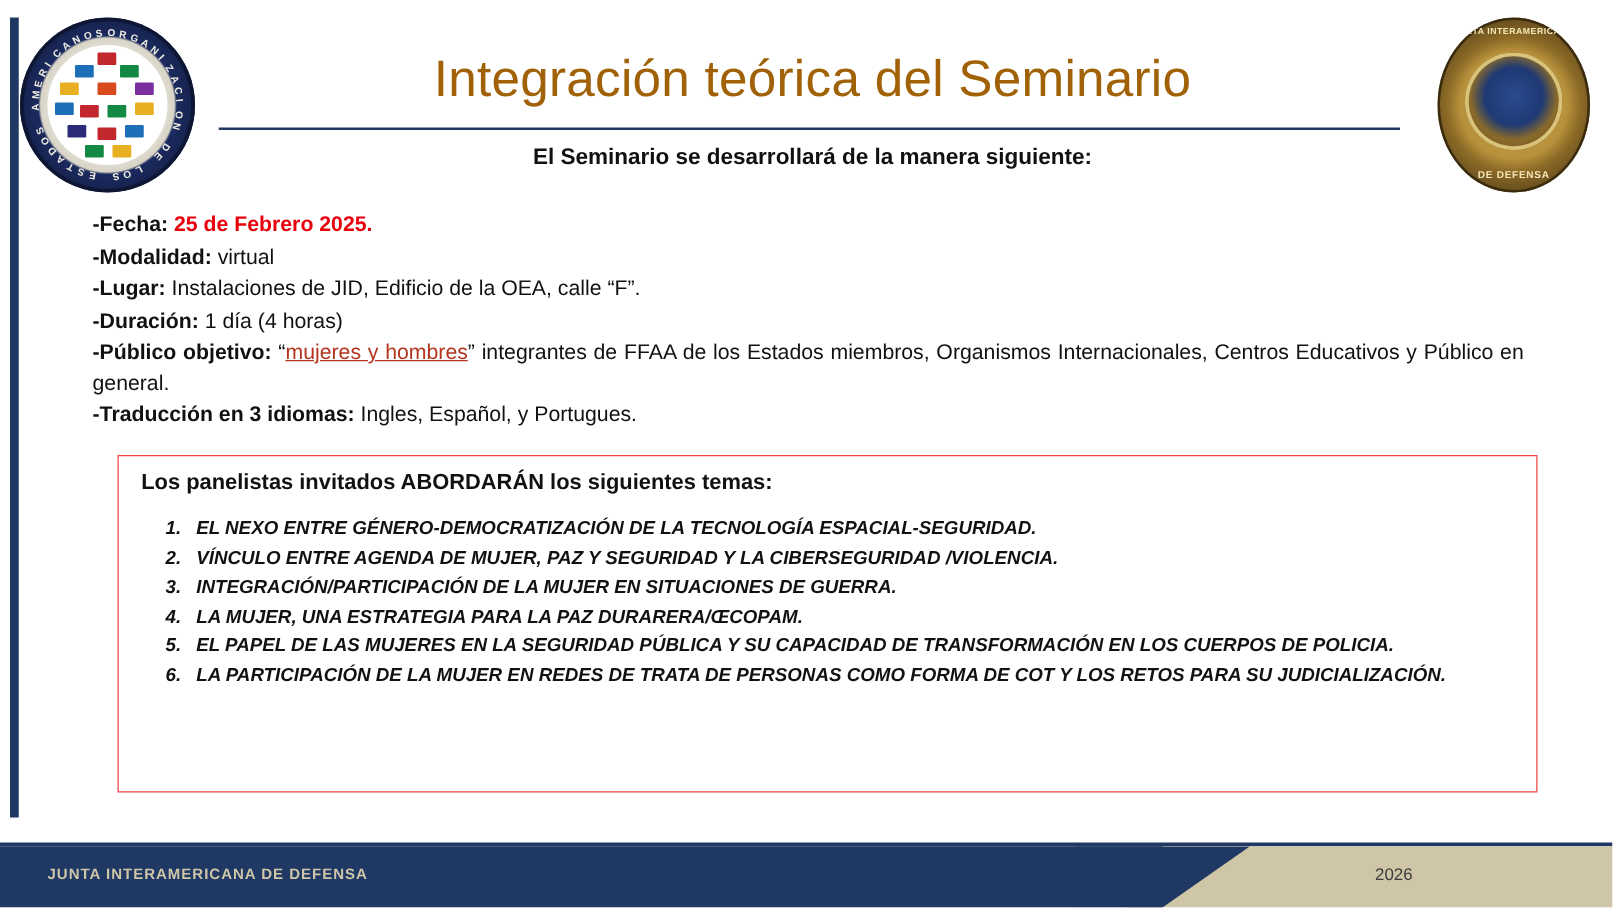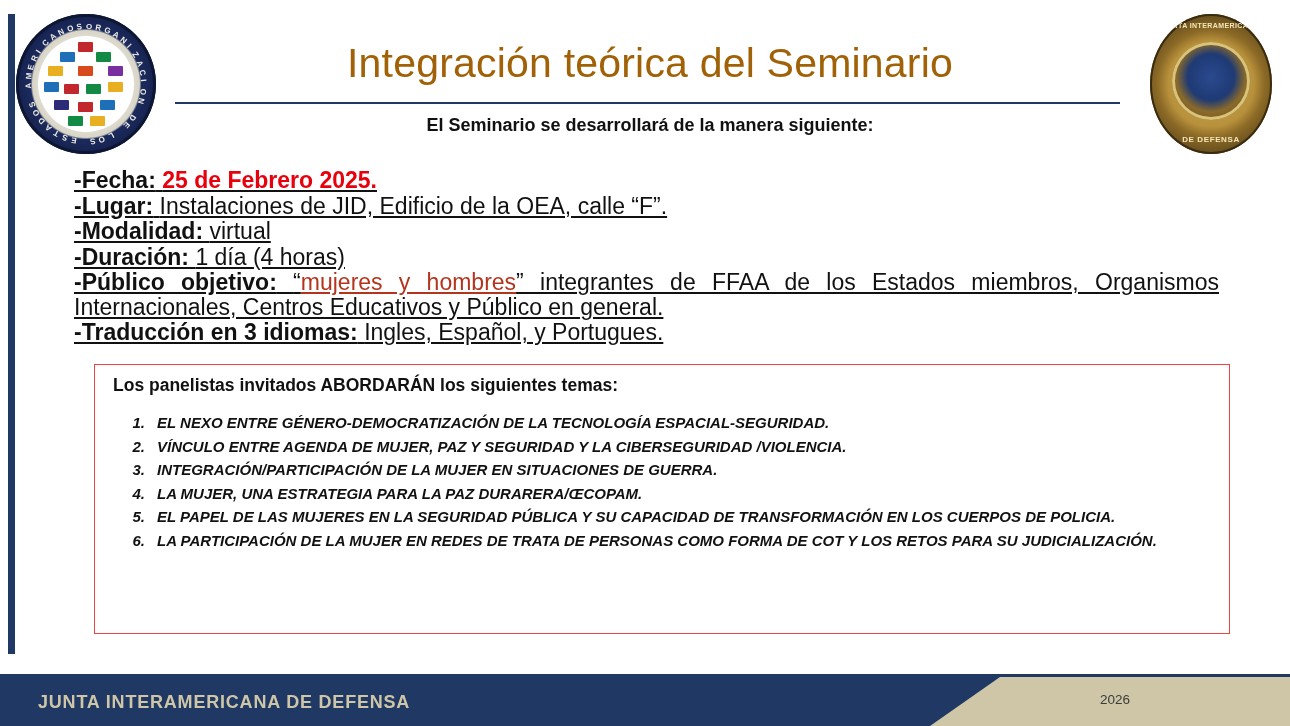--- a/index.html
+++ b/index.html
@@ -153,24 +153,23 @@
     font-size: 18px;
     font-weight: bold;
     color: #111111;
   }
   
   .bullets {
     position: absolute;
     left: 74px;
     top: 168px;
     width: 1145px;
-    font-size: 23px;
+    font-size: 17px;
     line-height: 24.5px;
     color: #111111;
-    text-decoration: underline;
   }
   .bullets .row {
     margin-bottom: 1px;
   }
   .b-label {
     font-weight: bold;
   }
   .red {
     color: #e8000d;
     font-weight: bold;
@@ -266,21 +265,21 @@
     top: 3px;
     width: 140px;
     height: 49px;
     background: #1f3864;
     clip-path: polygon(0 0, 100% 0, 50% 100%, 0% 100%);
   }
   .footer-text-left {
     position: absolute;
     left: 38px;
     top: 18px;
-    font-size: 18px;
+    font-size: 12px;
     font-weight: bold;
     letter-spacing: .8px;
     color: #cfc6a8;
   }
   .footer-text-right {
     position: absolute;
     left: 1100px;
     top: 18px;
     font-size: 13.5px;
     color: #3b3b3b;
@@ -365,26 +364,26 @@
       <div class="jid-bot">DE DEFENSA</div>
     </div>
   </div>
 
   <div class="bullets">
     <div class="row">
       <span class="b-label">-Fecha:</span>
       <span class="red">25 de Febrero 2025.</span>
     </div>
     <div class="row">
+      <span class="b-label">-Modalidad:</span>
+      <span>virtual</span>
+    </div>
+    <div class="row">
       <span class="b-label">-Lugar:</span>
       <span>Instalaciones de JID,  Edificio de la OEA,  calle “F”.</span>
-    </div>
-    <div class="row">
-      <span class="b-label">-Modalidad:</span>
-      <span>virtual</span>
     </div>
     <div class="row">
       <span class="b-label">-Duración:</span>
       <span>1 día (4 horas)</span>
     </div>
     <div class="row justify">
       <span class="b-label">-Público  objetivo:</span>
       <span>“</span><span class="underline-link">mujeres  y  hombres</span><span>”  integrantes  de  FFAA  de  los  Estados  miembros,  Organismos Internacionales, Centros Educativos y Público  en general.</span>
     </div>
     <div class="row">

